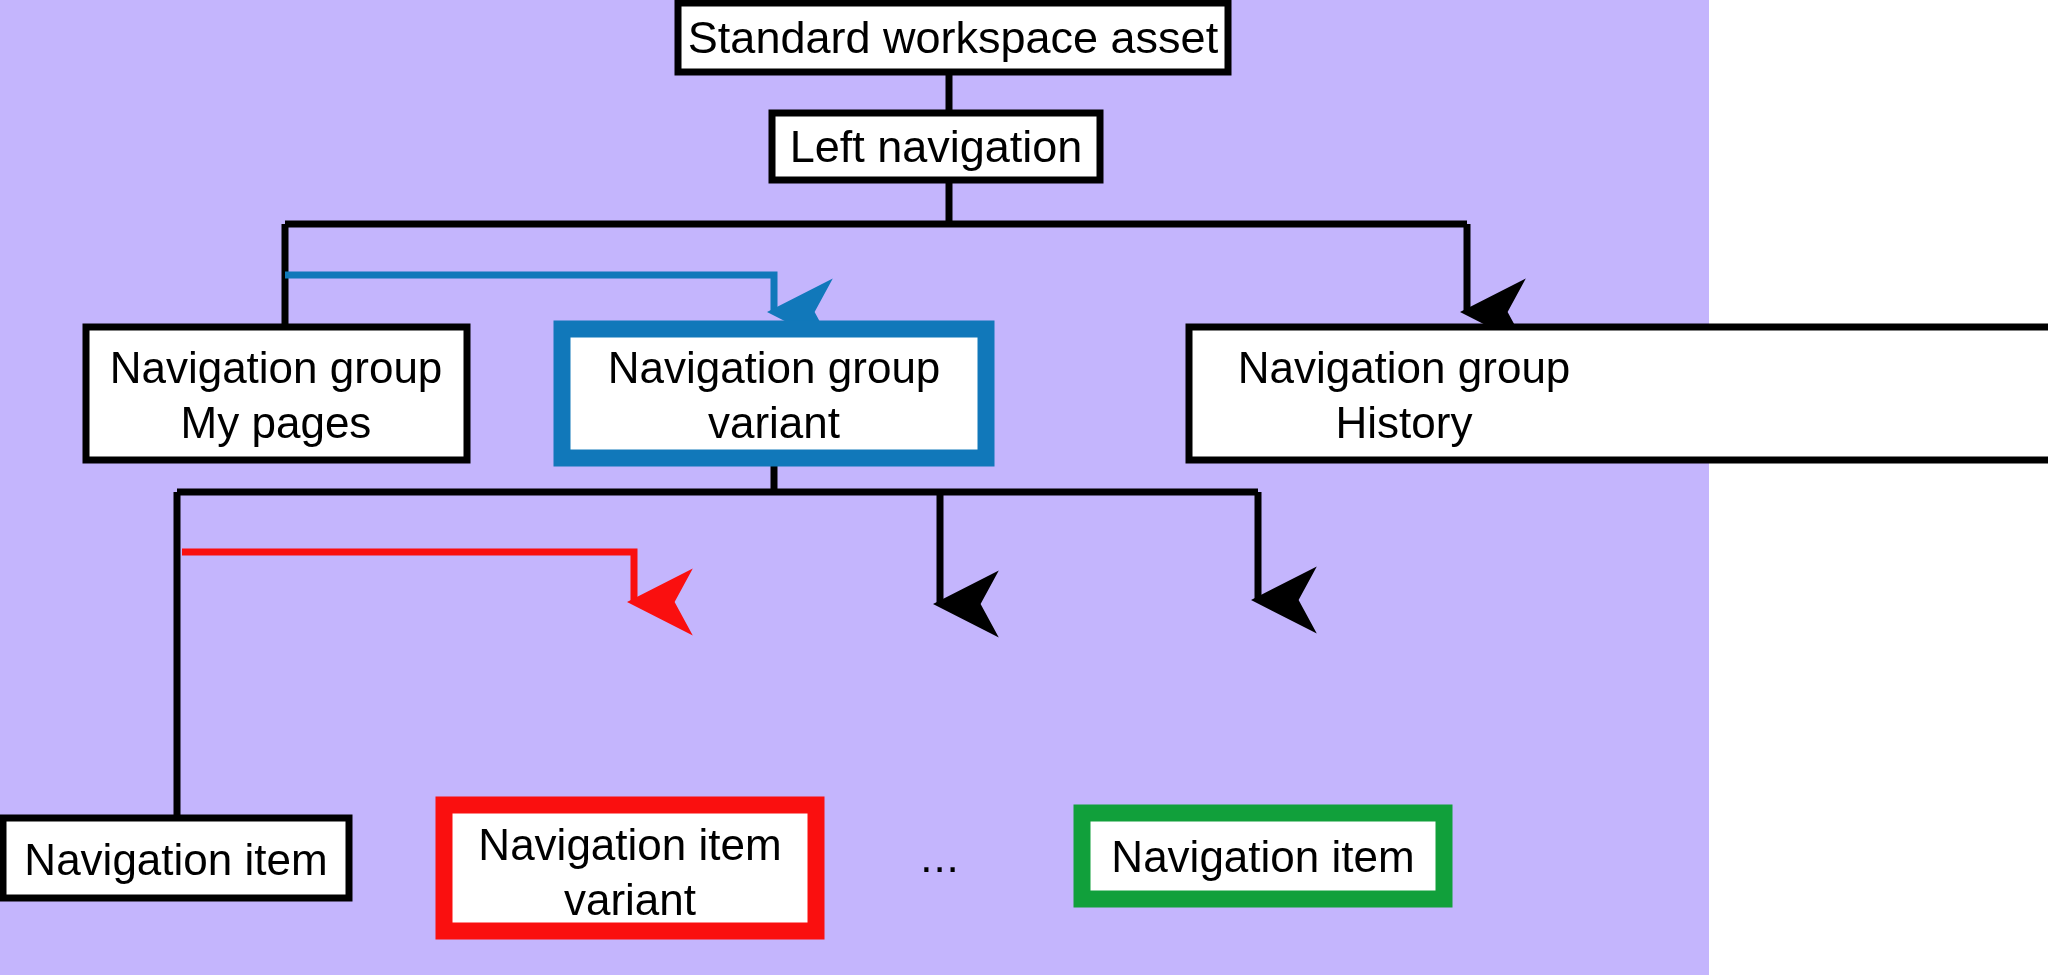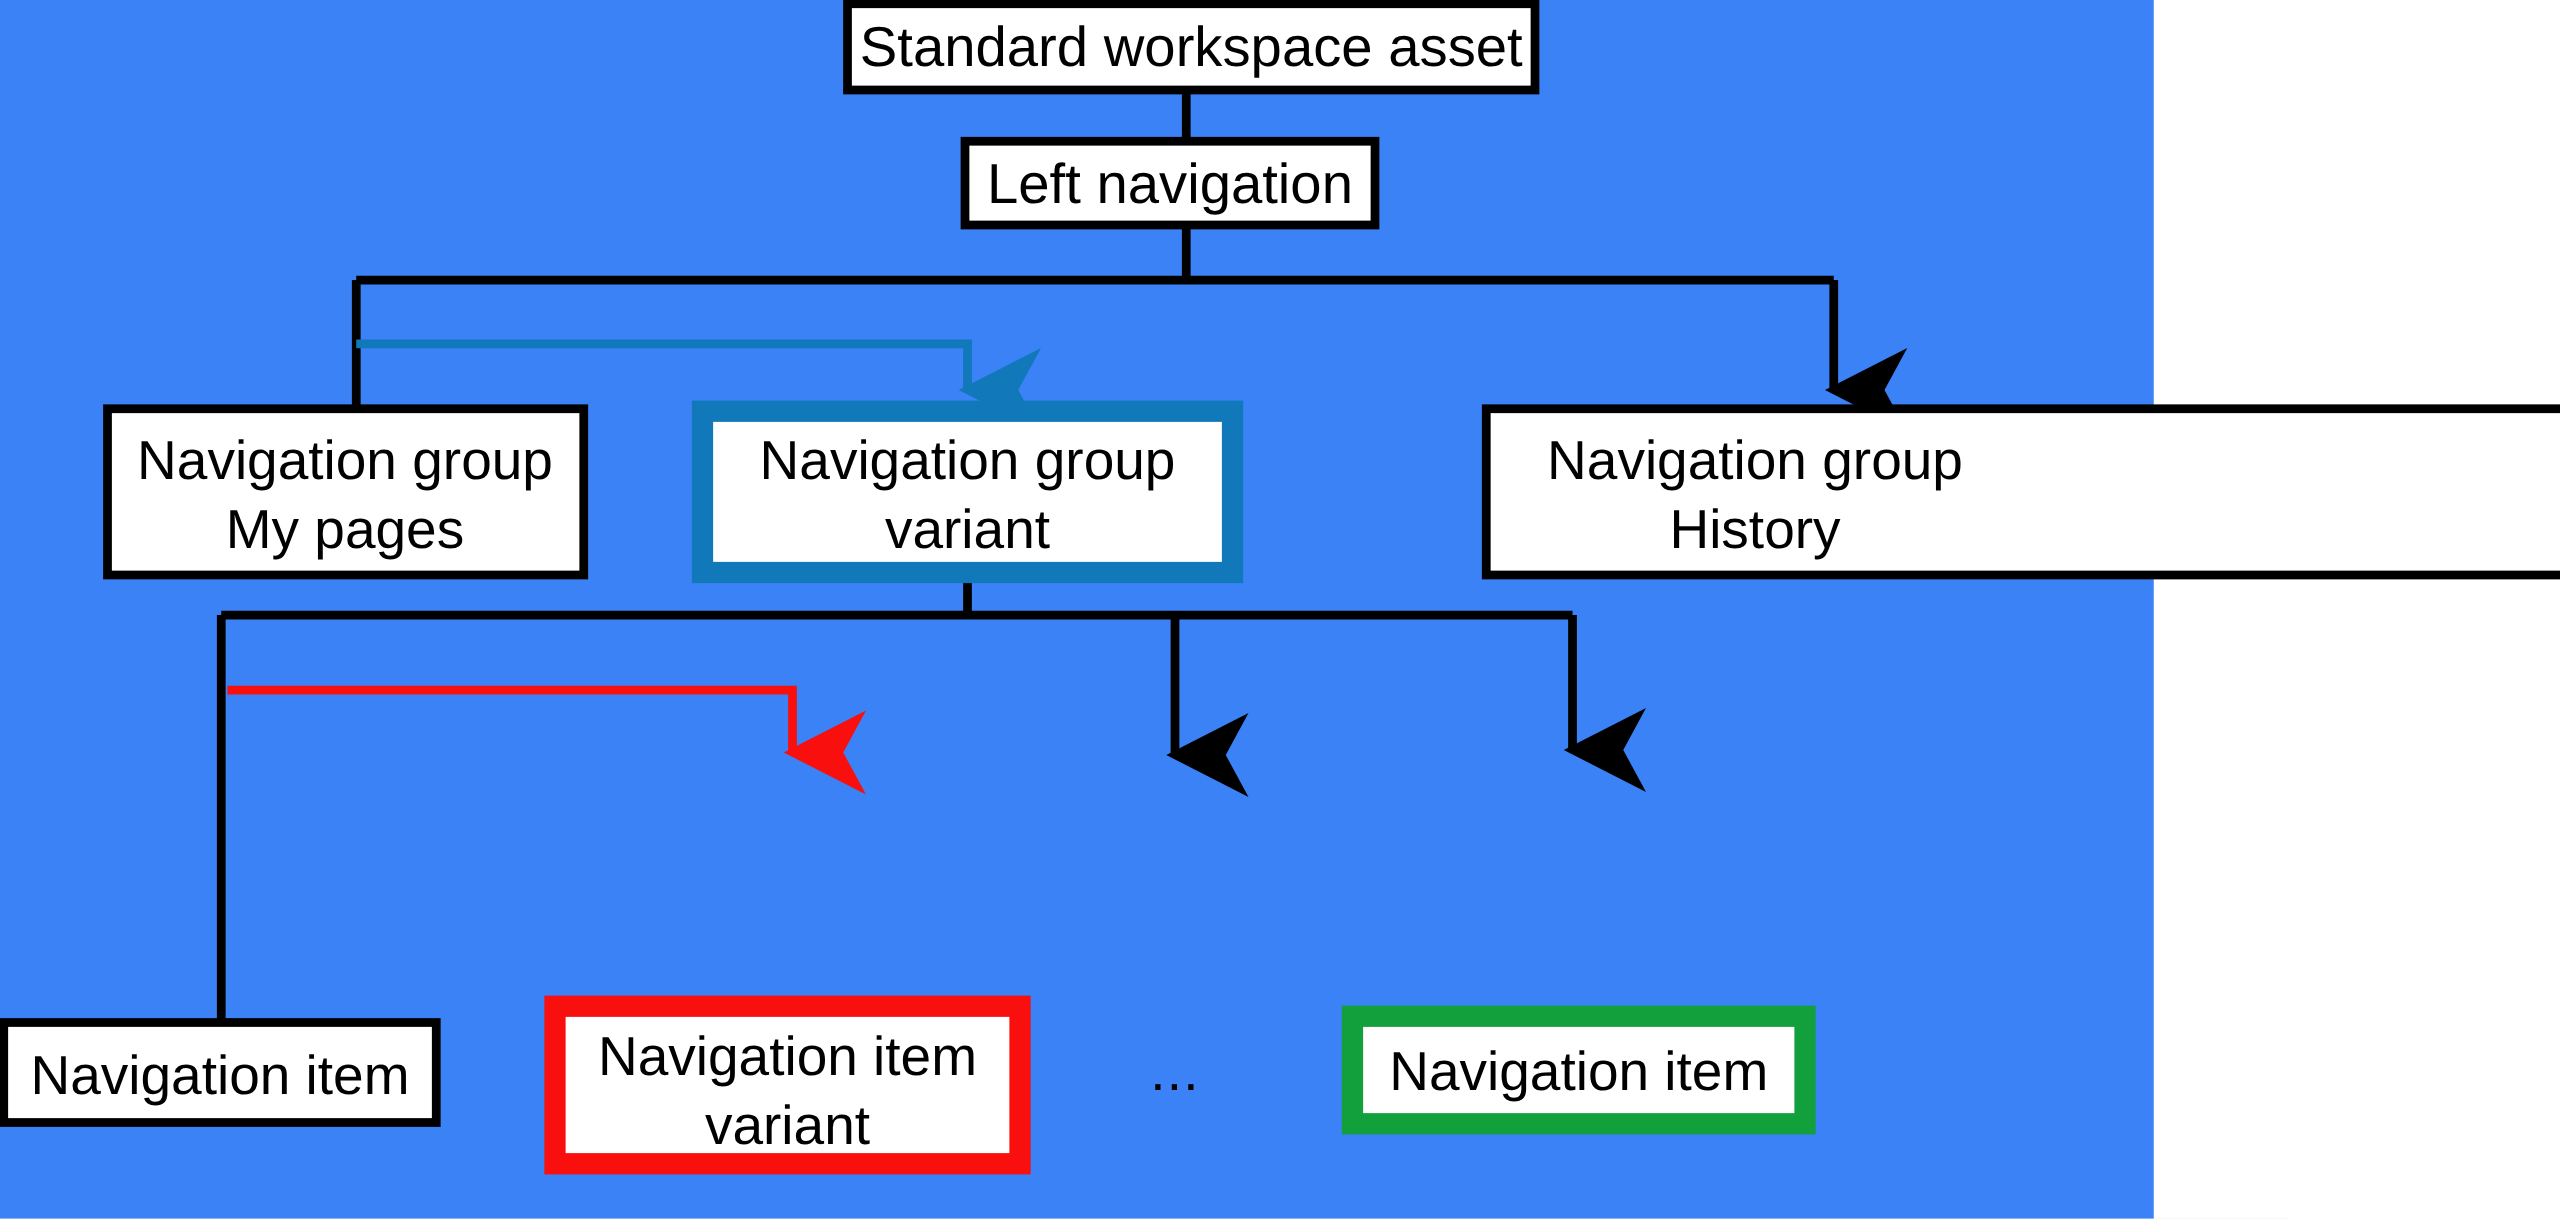--- a/index.html
+++ b/index.html
@@ -1,17 +1,17 @@
 <!DOCTYPE html>
 <html><head>
 <meta charset="utf-8">
 <style>
   html,body{margin:0;padding:0;background:#ffffff;}
   body{width:2048px;height:975px;overflow:hidden;font-family:"Liberation Sans",sans-serif;}
-  #stage{position:relative;width:1709px;height:975px;background:#3b82f6;padding-left:14px;}
+  #stage{position:relative;width:1709px;height:975px;background:#c4b5fd;}
   svg{position:absolute;top:0;left:0;width:2048px;height:975px;}
   .boxtext{font-family:"Liberation Sans",sans-serif;fill:#000;text-anchor:middle;}
   .t-lg{font-size:45px;}
   .t-md{font-size:44px;}
   .dots{font-size:44px;font-family:"Liberation Sans",sans-serif;fill:#000;text-anchor:middle;letter-spacing:1px;}
 </style>
 </head>
 <body>
 
 <div id="stage">

